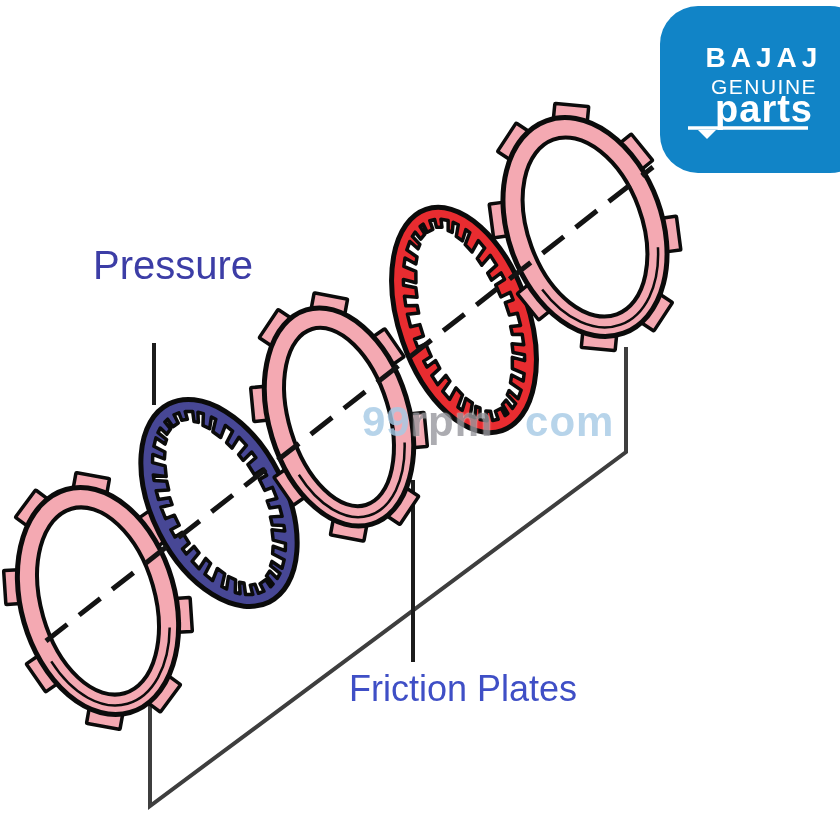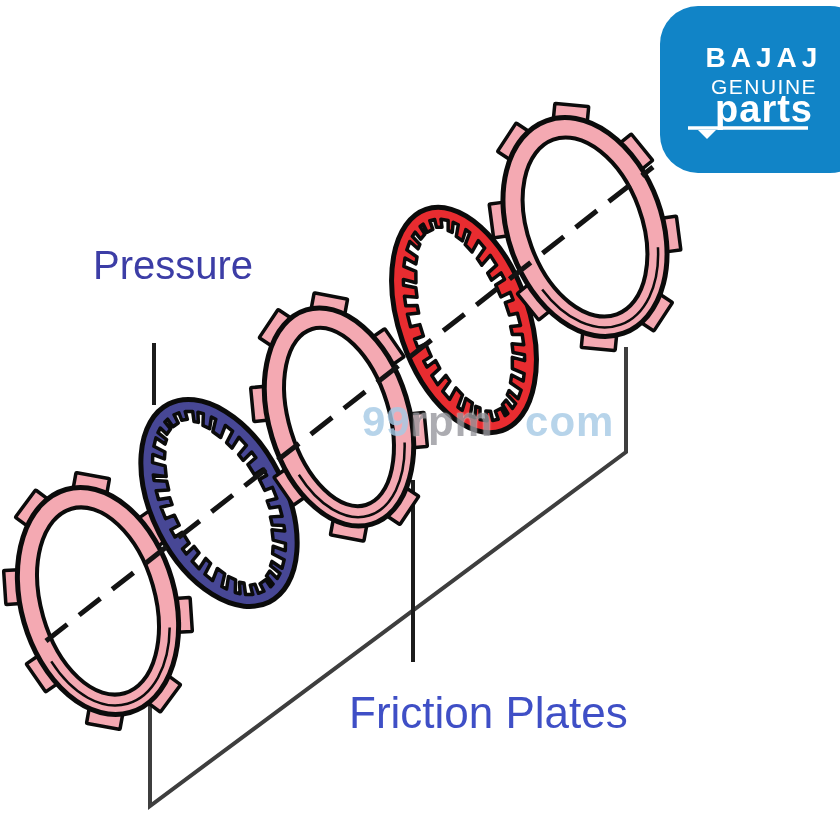--- a/index.html
+++ b/index.html
@@ -4,21 +4,21 @@
 <style>
   html,body{margin:0;padding:0;background:#fff;}
   .stage{
     position:relative;width:840px;height:840px;overflow:hidden;
     background:var(--c-bg,#fff);
     font-family:"Liberation Sans",sans-serif;
   }
   svg.diagram{position:absolute;left:0;top:0;z-index:1;}
   .lbl{position:absolute;z-index:2;white-space:nowrap;}
   .lbl-pressure{left:93px;top:238px;font-size:40px;line-height:55px;color:var(--c-press,#3c3da6);}
-  .lbl-friction{left:349px;top:668px;font-size:44px;color:var(--c-frict,#3f4fc6);margin-top:20px;}
+  .lbl-friction{left:349px;top:668px;font-size:36px;color:var(--c-frict,#3f4fc6);}
   .watermark{
     position:absolute;left:330px;top:398px;z-index:2;
     font-size:42px;font-weight:bold;letter-spacing:1px;opacity:.8;white-space:nowrap;
   }
   .wm-blue{color:var(--c-wm-blue,#a6cae6);margin-left:32px;}
   .wm-gray{color:var(--c-wm-gray,#98989e);text-shadow:0 0 2px #ffffff;}
   .logo{
     position:absolute;left:660px;top:6px;width:180px;height:167px;z-index:3;
     background:var(--c-logo,#1184c7);border-radius:38px;color:#fff;text-align:center;padding-left:28px;
   }

